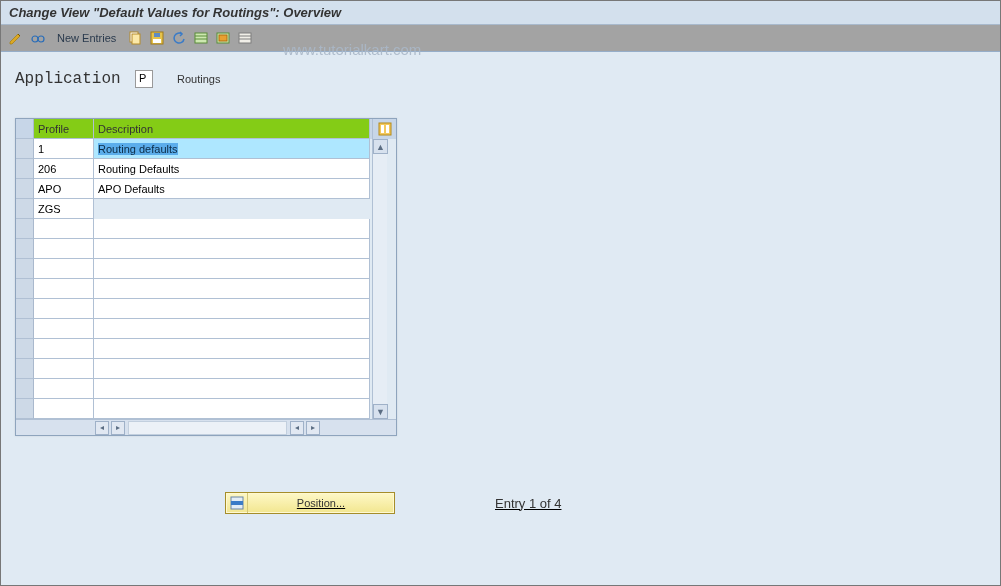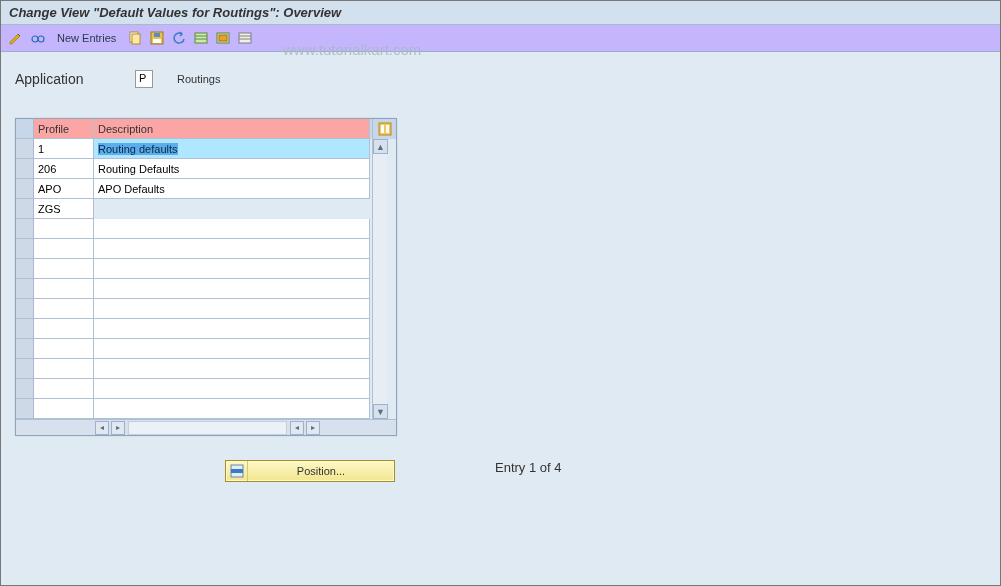--- a/index.html
+++ b/index.html
@@ -16,21 +16,21 @@
     .title-bar {
       background: #d3e0ed;
       padding: 4px 8px;
       border-bottom: 1px solid #a8b9cc;
       font-size: 13px;
       font-style: italic;
       font-weight: bold;
       color: #333;
     }
     .toolbar {
-      background: #c4b5fd;
+      background: #a3a3a3;
       padding: 4px 6px;
       border-bottom: 1px solid #96aec9;
       display: flex;
       align-items: center;
       gap: 4px;
       position: relative;
     }
     .toolbar-icon {
       width: 18px;
       height: 18px;
@@ -60,21 +60,22 @@
     }
     .field-row {
       display: flex;
       align-items: center;
       margin: 6px 0 30px 0;
       gap: 0;
     }
     .field-label {
       width: 120px;
       color: #333;
-      font-size: 14px;
+      font-size: 16px;
+      font-family: Liberation Mono, monospace;
     }
     .field-input {
       width: 18px;
       height: 18px;
       border: 1px solid #999;
       background: #fff;
       text-align: left;
       padding: 1px 3px;
       font-size: 11px;
       display: inline-block;
@@ -109,21 +110,21 @@
       display: flex;
       align-items: center;
       padding: 0 4px;
       overflow: hidden;
       white-space: nowrap;
     }
     .sel-col { width: 18px; background: #cdd9e7; border-right-color:#aab9cd; }
     .sel-col.head { background: #c7d6e8; }
     .profile-col { width: 60px; }
     .desc-col { width: 276px; }
-    .head-cell { background:#fca5a5; color:#333; font-weight:normal;}
+    .head-cell { background:#84cc16; color:#333; font-weight:normal;}
     .config-col {
       width: 24px;
       background: #c7d6e8;
       border-left: 1px solid #b0c0d4;
       display:flex;align-items:center;justify-content:center;
     }
     .data-cell { background:#fff; }
     .row-highlight .desc-col { background:#aee7ff; color:#003a63; }
     .row-highlight .desc-col span { background:#5badeb; color:#0a2a44; }
     .empty .data-cell { background:#fff; }
@@ -149,23 +150,25 @@
       border-top:1px solid #b0c0d4;
     }
     .h-left-gap {width:18px;border-right:1px solid #b0c0d4;}
     .hscroll-btn {
       width:14px;height:14px;background:#e1e8f2;border:1px solid #9fb1c8;
       display:flex;align-items:center;justify-content:center;font-size:8px;color:#5b6d83;margin:0 1px;cursor:pointer;
     }
     .h-track {flex:1;background:#ecf1f7;height:14px;border:1px solid #c2cfde;margin:0 2px;}
     .footer-row {
       display:flex;
-      margin-top: 24px;
+      align-items:center;
+      margin-top: 56px;
       padding-left: 210px;
       gap: 100px;
+      text-decoration: underline;
     }
     .position-btn {
       background: linear-gradient(#fef8c7,#f2e68f);
       border: 1px solid #a58d2a;
       width: 170px;
       height: 22px;
       display:flex;
       align-items:center;
       cursor:pointer;
       font-size:11px;

